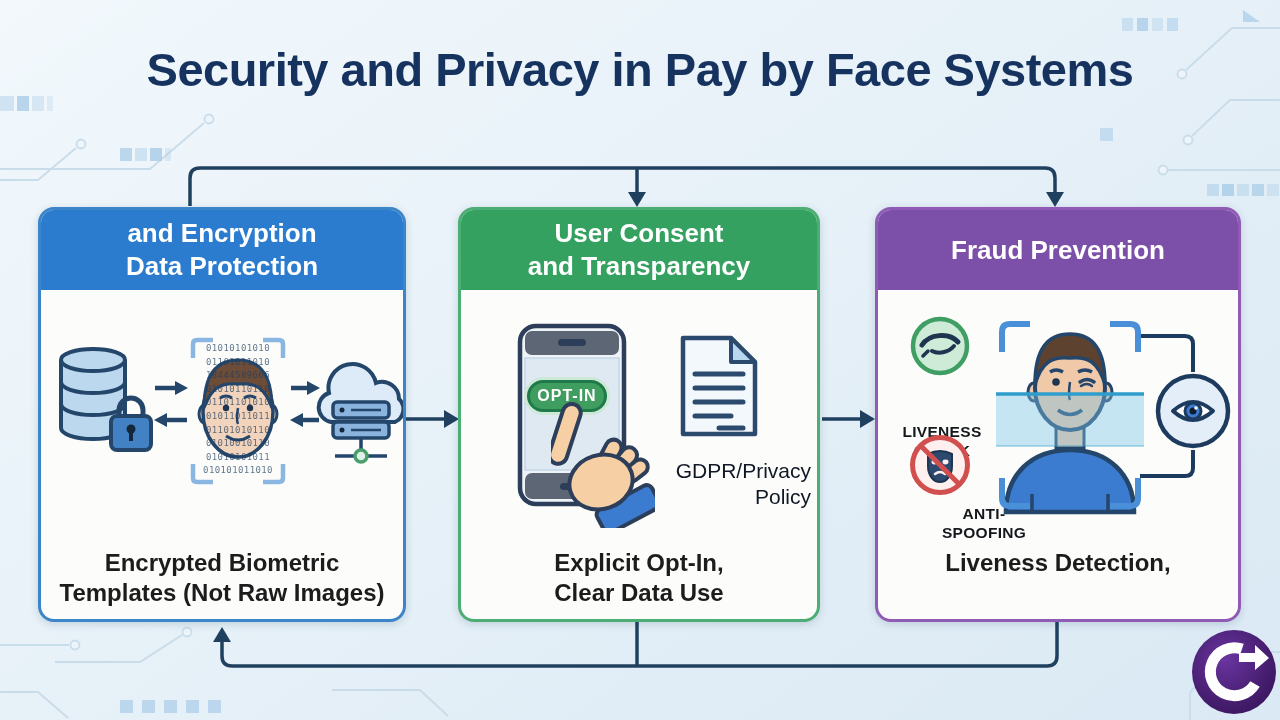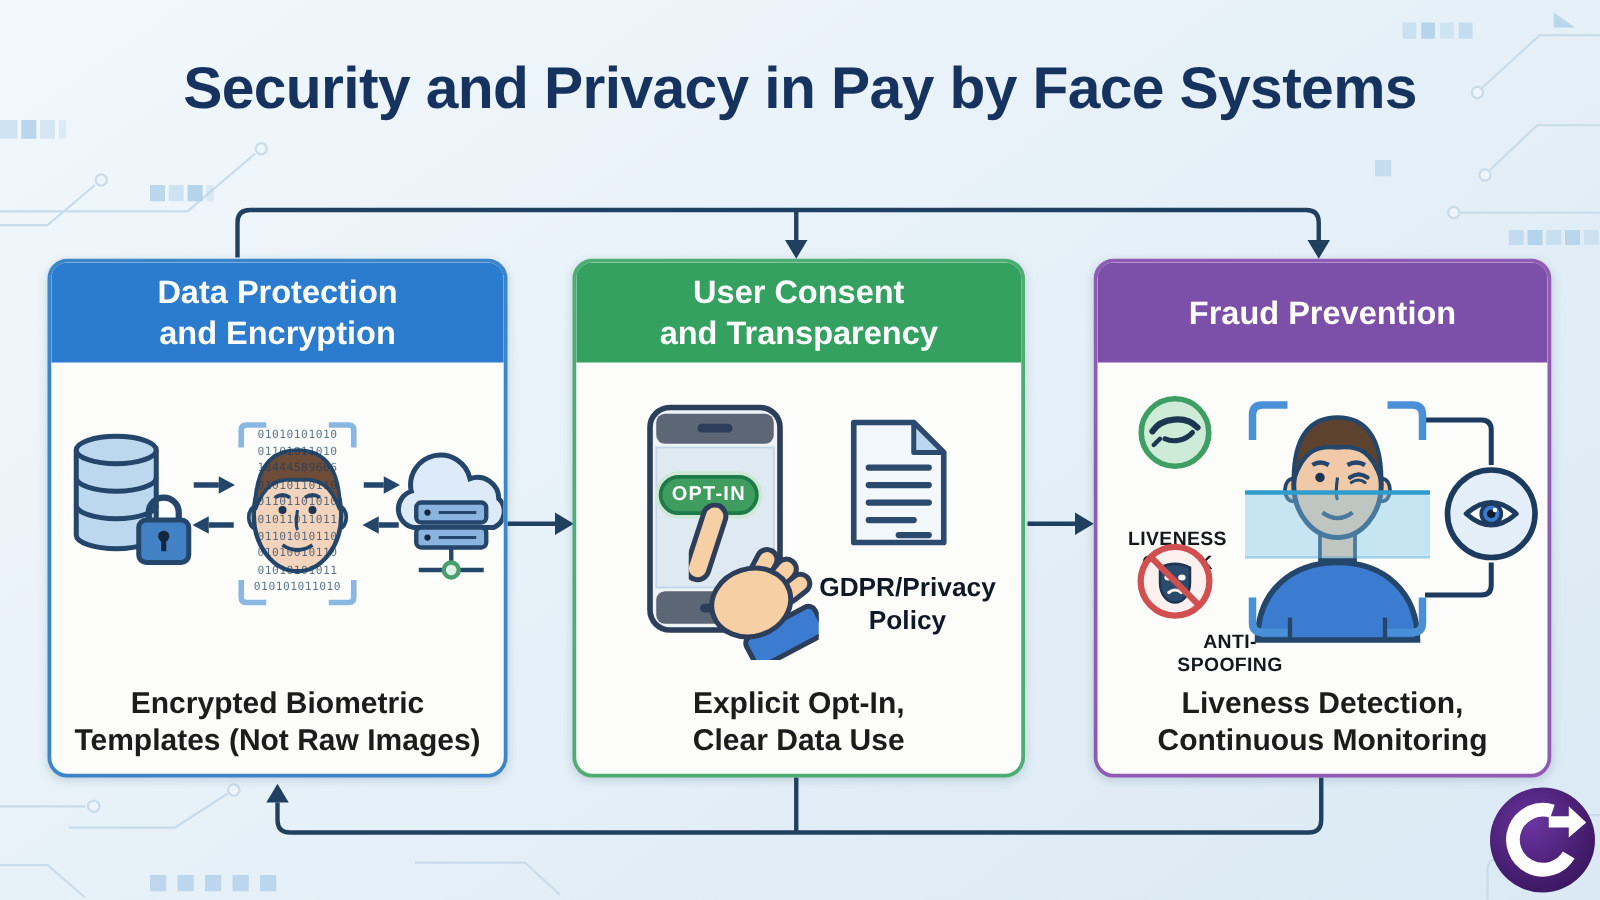--- a/index.html
+++ b/index.html
@@ -47,22 +47,22 @@
     letter-spacing:.4px;color:#1e3d5f;opacity:.72;text-align:center;z-index:3;
   }
   .optin{
     position:absolute;left:66px;top:170px;width:80px;height:32px;z-index:3;
     background:var(--optin-green,#3f9e5f);border:3px solid #1f7a4a;border-radius:17px;
     box-shadow:0 0 0 3px #cde8d6;box-sizing:border-box;
     color:#fff;font-size:16px;font-weight:bold;letter-spacing:1px;
     text-align:center;line-height:26px;
   }
   .doclabel{
-    position:absolute;left:180px;top:248px;width:170px;text-align:center;
-    font-size:21px;font-weight:bold;line-height:26px;color:#101826;
+    position:absolute;left:180px;top:248px;width:170px;text-align:right;
+    font-size:21px;font-weight:normal;line-height:26px;color:#101826;
   }
   .badgelabel{
     position:absolute;text-align:center;font-size:15.5px;font-weight:bold;
     line-height:19px;color:#14181d;letter-spacing:.3px;
   }
   .logo{position:absolute;left:1191px;top:629px;z-index:3;}
 </style>
 </head>
 <body>
 
@@ -124,22 +124,22 @@
     <polygon class="ah" points="444,410 444,428 459,419"></polygon>
     <path class="cl" d="M822,419 H860"></path>
     <polygon class="ah" points="860,410 860,428 875,419"></polygon>
     <path class="cl" d="M1057,622 V656 Q1057,666 1047,666 H232 Q222,666 222,656 V642"></path>
     <path class="cl" d="M637,622 V666"></path>
     <polygon class="ah" points="213,642 231,642 222,627"></polygon>
   </svg>
 
   <section class="panel p1">
     <header class="phead">
+      <div>and Encryption</div>
       <div>Data Protection</div>
-      <div>and Encryption</div>
     </header>
     <svg class="abs" style="left:0;top:120px;" width="362" height="172" viewBox="0 0 362 172">
       <g>
         <path d="M20,30 V98 A32,11 0 0 0 84,98 V30" fill="#bcd8ef" stroke="#24466b" stroke-width="4"></path>
         <ellipse cx="52" cy="30" rx="32" ry="11" fill="#bcd8ef" stroke="#24466b" stroke-width="4"></ellipse>
         <path d="M20,52 A32,11 0 0 0 84,52" fill="none" stroke="#24466b" stroke-width="4"></path>
         <path d="M20,74 A32,11 0 0 0 84,74" fill="none" stroke="#24466b" stroke-width="4"></path>
         <path d="M78,86 v-6 a12,12 0 0 1 24,0 v6" fill="none" stroke="#24466b" stroke-width="5"></path>
         <rect x="70" y="86" width="40" height="34" rx="6" fill="#4181c4" stroke="#24466b" stroke-width="4"></rect>
         <circle cx="90" cy="99" r="4.5" fill="#14273d"></circle>
@@ -303,21 +303,20 @@
       <path d="M10,138 H158" stroke="rgba(47,156,204,0.35)" stroke-width="2"></path>
       <g stroke="#4a90d9" stroke-width="6" fill="none">
         <path d="M16,44 V24 Q16,16 24,16 H44"></path>
         <path d="M124,16 H144 Q152,16 152,24 V44"></path>
         <path d="M16,170 V190 Q16,198 24,198 H44"></path>
         <path d="M124,198 H144 Q152,198 152,190 V170"></path>
       </g>
     </svg>
     <div class="caption">
       <div>Liveness Detection,</div>
-      <div>Continuous Monitoring</div>
     </div>
   </section>
 
   <svg class="logo" width="86" height="86" viewBox="0 0 86 86">
     <defs>
       <radialGradient id="lg" cx="40%" cy="35%" r="75%">
         <stop offset="0%" stop-color="#6a35a0"></stop>
         <stop offset="70%" stop-color="#451d6e"></stop>
         <stop offset="100%" stop-color="#38155c"></stop>
       </radialGradient>

